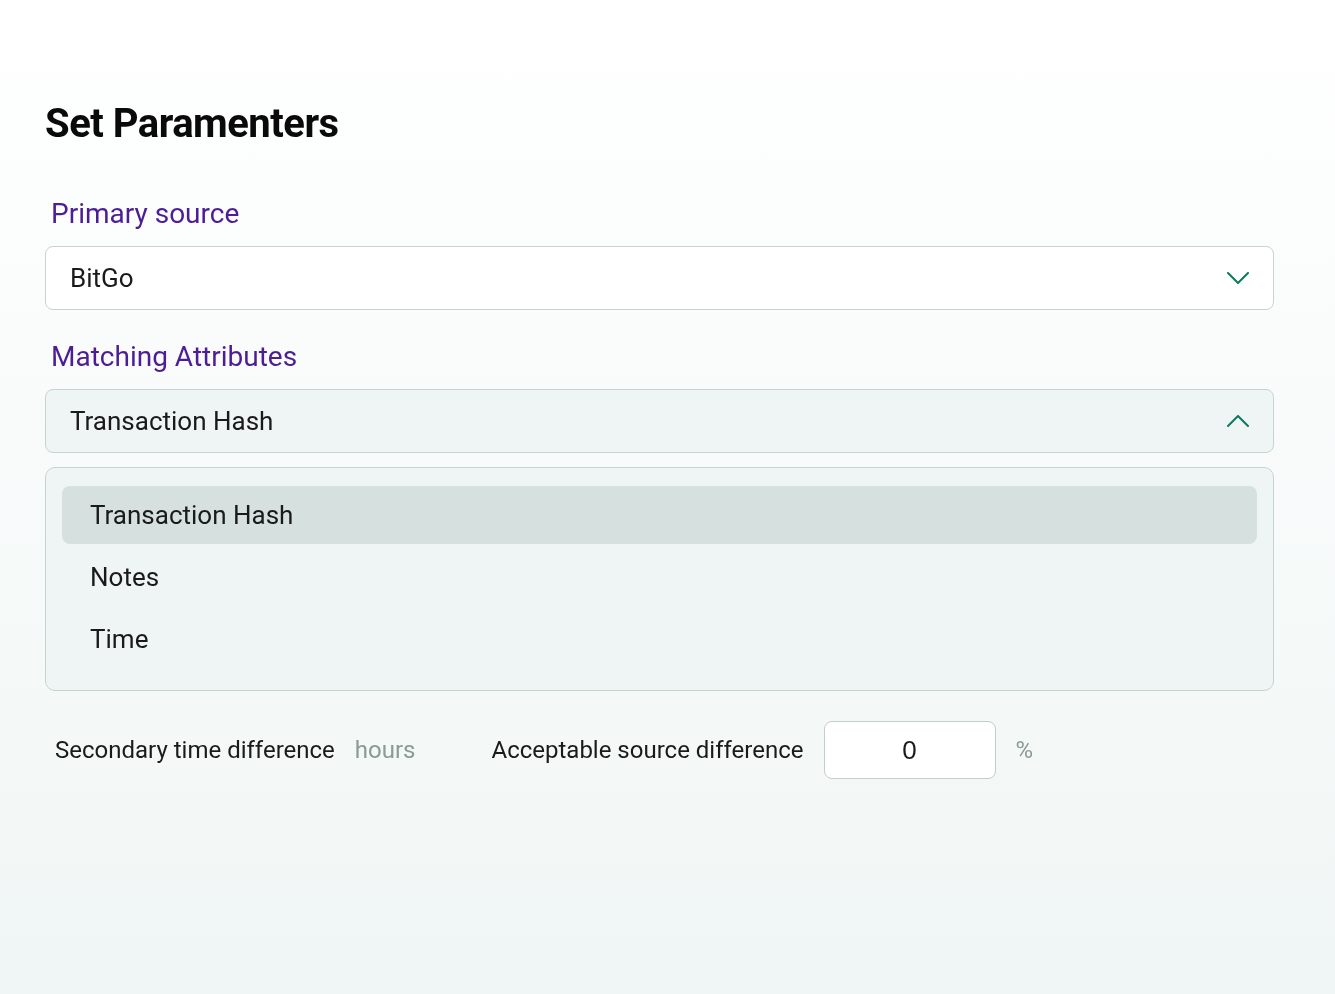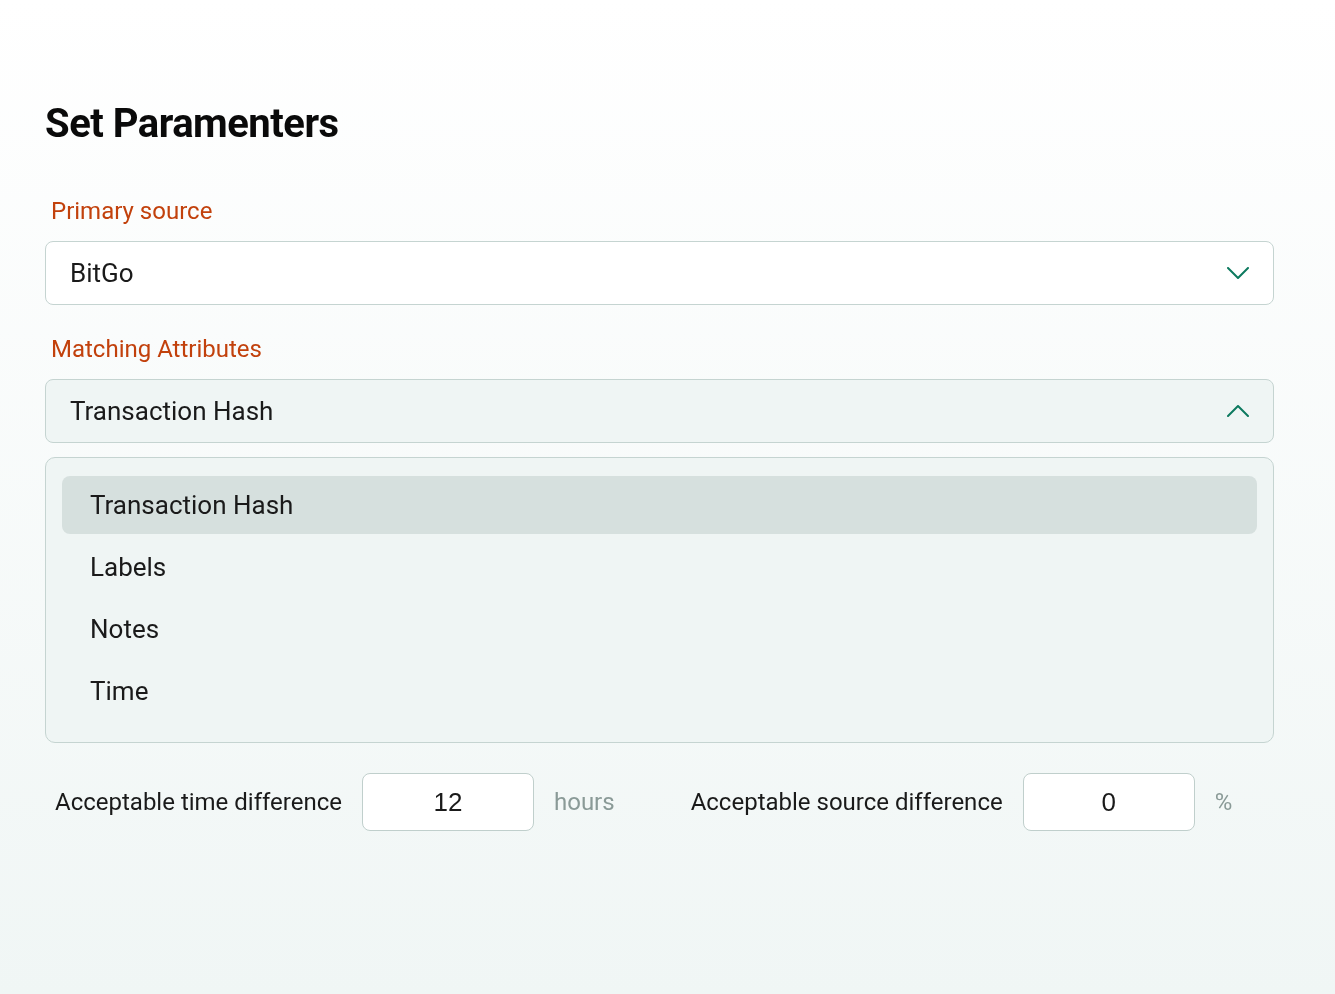--- a/index.html
+++ b/index.html
@@ -22,23 +22,23 @@
       font-size: 40px;
       font-weight: 700;
       color: #0a0a0a;
       margin-bottom: 50px;
       letter-spacing: -0.5px;
     }
     .form-group {
       margin-bottom: 30px;
     }
     .form-label {
-      font-size: 24px;
+      font-size: 28px;
       font-weight: 400;
-      color: #c2410c;
+      color: #4c1d95;
       display: block;
       margin-bottom: 16px;
       margin-left: 6px;
     }
     .select-box {
       width: 100%;
       border: 1px solid #c5d4d1;
       border-radius: 8px;
       background: #ffffff;
       padding: 16px 24px;
@@ -135,28 +135,26 @@
     <div class="select-box open">
       <span>Transaction Hash</span>
       <span class="chevron">
         <svg viewBox="0 0 22 12" fill="none">
             <path d="M1 11 L11 1 L21 11" stroke="#0d7a5f" stroke-width="2" stroke-linecap="round" stroke-linejoin="round"></path>
           </svg>
       </span>
     </div>
     <div class="dropdown-panel">
       <div class="dropdown-item selected">Transaction Hash</div>
-      <div class="dropdown-item">Labels</div>
       <div class="dropdown-item">Notes</div>
       <div class="dropdown-item">Time</div>
     </div>
   </div>
 
   <div class="bottom-row">
-    <span class="bottom-label">Acceptable time difference</span>
-    <input class="number-input" type="text" value="12" style="">
+    <span class="bottom-label">Secondary time difference</span>
     <span class="unit-label">hours</span>
     <span class="gap-spacer"></span>
     <span class="bottom-label">Acceptable source difference</span>
     <input class="number-input" type="text" value="0" style="">
     <span class="unit-label">%</span>
   </div>
 </div>
 
 </body></html>

